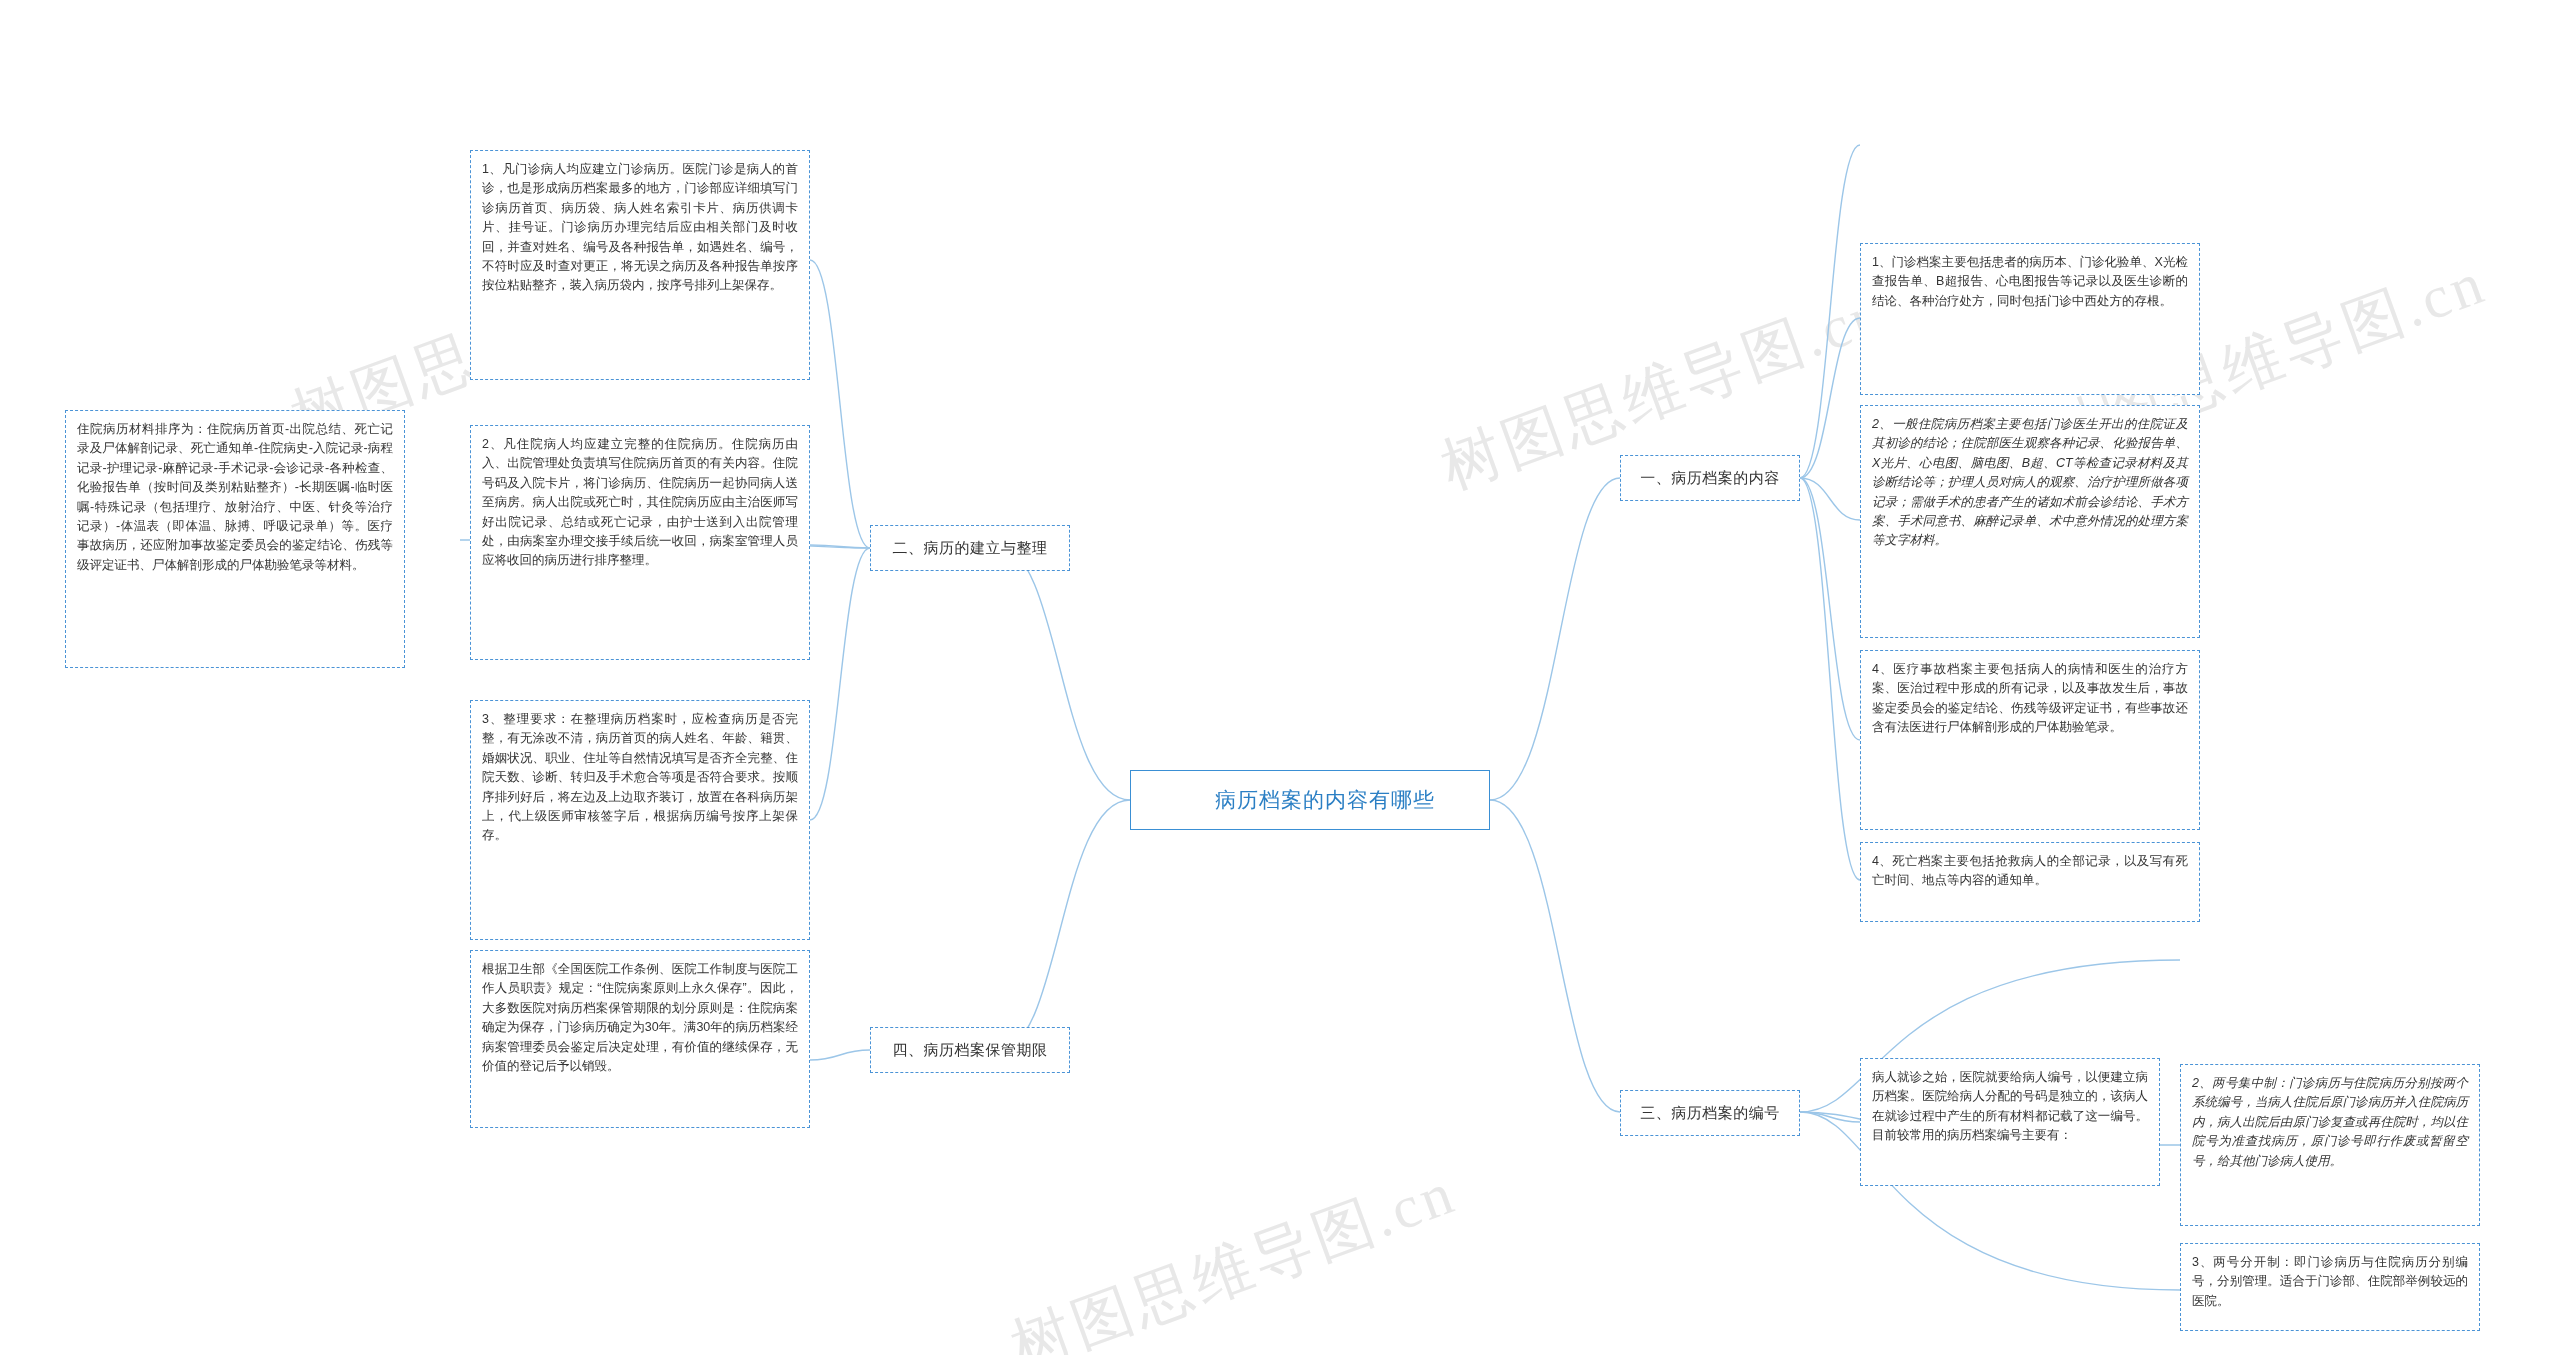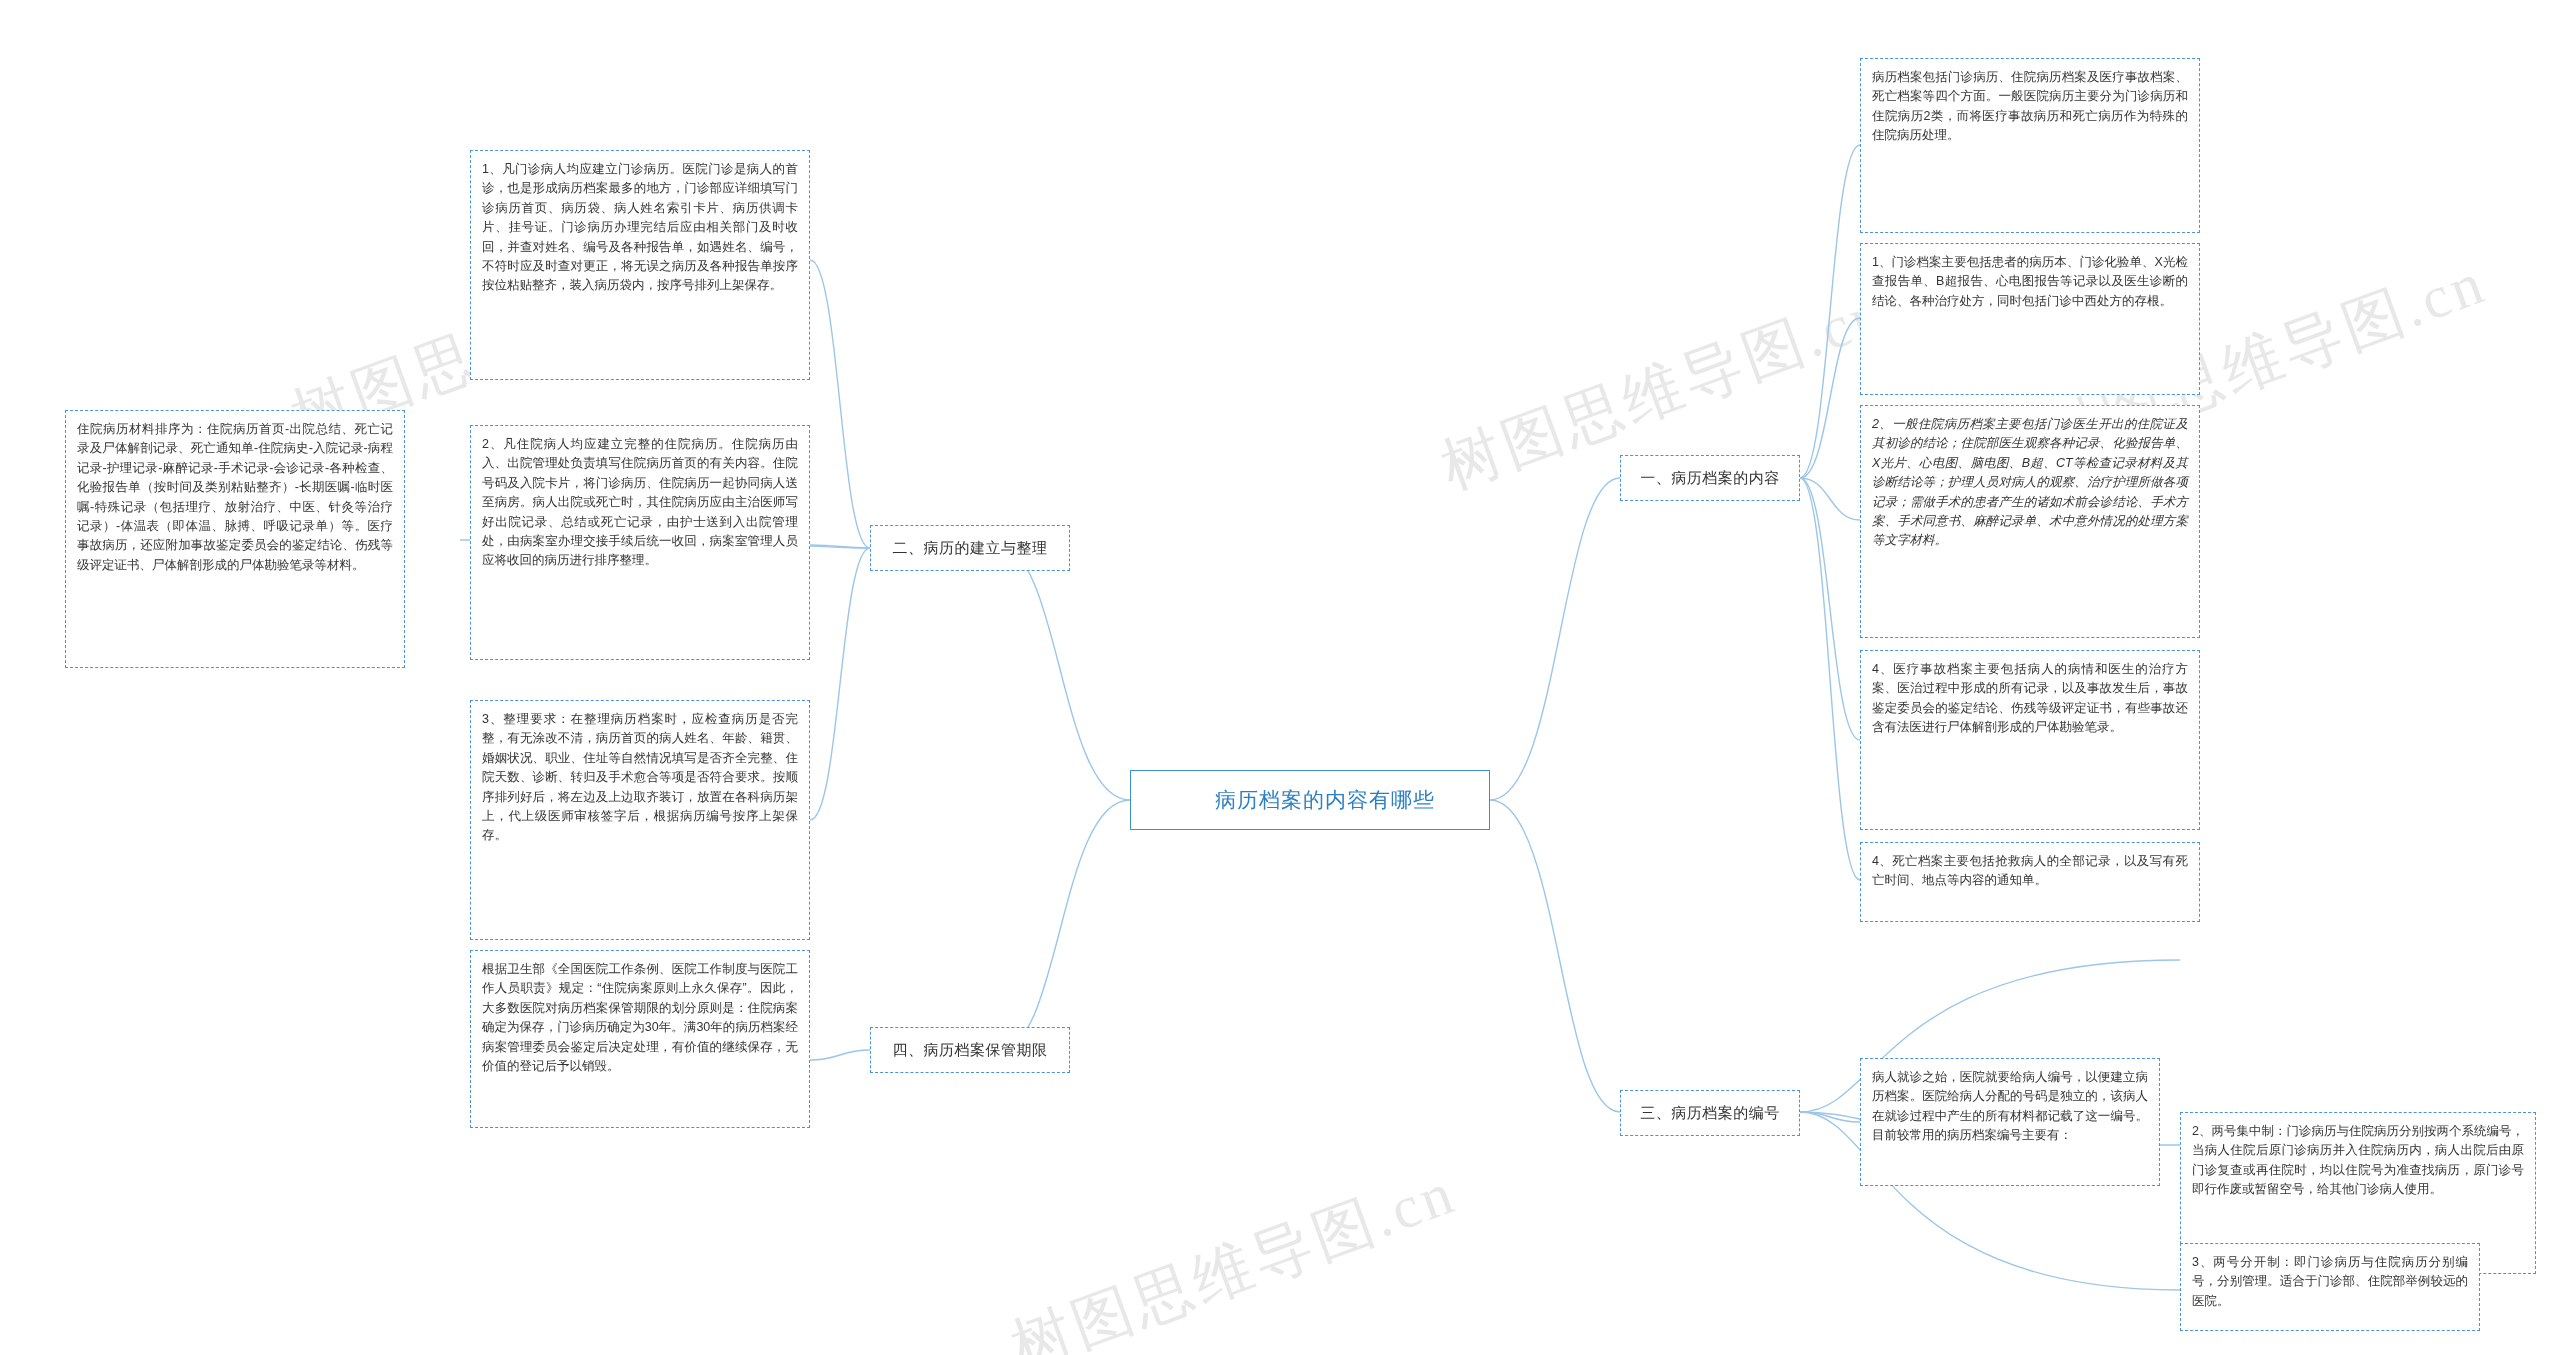--- a/index.html
+++ b/index.html
@@ -115,36 +115,35 @@
       <path d="M870,548 C800,548 800,540 460,540"></path>
 
       <path d="M870,1050 C840,1050 840,1060 810,1060"></path>
     </g>
   </svg>
 
   <div class="node center-node" style="left:1130px; top:770px; width:360px; height:60px;">病历档案的内容有哪些</div>
 
   <div class="node branch-node" style="left:1620px; top:455px; width:180px; height:46px;">一、病历档案的内容</div>
 
-  <div class="node leaf-node" style="left:1860px; top:58px; width:340px; height:175px;">病历档案包括门诊病历、住院病历档案及医疗事故档案、死亡档案等四个方面。一般医院病历主要分为门诊病历和住院病历2类，而将医疗事故病历和死亡病历作为特殊的住院病历处理。</div>
 
   <div class="node leaf-node" style="left:1860px; top:243px; width:340px; height:152px;">1、门诊档案主要包括患者的病历本、门诊化验单、X光检查报告单、B超报告、心电图报告等记录以及医生诊断的结论、各种治疗处方，同时包括门诊中西处方的存根。</div>
 
   <div class="node leaf-node" style="left:1860px; top:405px; width:340px; height:233px;font-style:italic;">2、一般住院病历档案主要包括门诊医生开出的住院证及其初诊的结论；住院部医生观察各种记录、化验报告单、X光片、心电图、脑电图、B超、CT等检查记录材料及其诊断结论等；护理人员对病人的观察、治疗护理所做各项记录；需做手术的患者产生的诸如术前会诊结论、手术方案、手术同意书、麻醉记录单、术中意外情况的处理方案等文字材料。</div>
 
   <div class="node leaf-node" style="left:1860px; top:650px; width:340px; height:180px;">4、医疗事故档案主要包括病人的病情和医生的治疗方案、医治过程中形成的所有记录，以及事故发生后，事故鉴定委员会的鉴定结论、伤残等级评定证书，有些事故还含有法医进行尸体解剖形成的尸体勘验笔录。</div>
 
   <div class="node leaf-node" style="left:1860px; top:842px; width:340px; height:80px;">4、死亡档案主要包括抢救病人的全部记录，以及写有死亡时间、地点等内容的通知单。</div>
 
   <div class="node branch-node" style="left:1620px; top:1090px; width:180px; height:46px;">三、病历档案的编号</div>
 
   <div class="node leaf-node" style="left:1860px; top:1058px; width:300px; height:128px;">病人就诊之始，医院就要给病人编号，以便建立病历档案。医院给病人分配的号码是独立的，该病人在就诊过程中产生的所有材料都记载了这一编号。目前较常用的病历档案编号主要有：</div>
 
 
-  <div class="node leaf-node" style="left:2180px; top:1112px; width:356px; height:162px;">2、两号集中制：门诊病历与住院病历分别按两个系统编号，当病人住院后原门诊病历并入住院病历内，病人出院后由原门诊复查或再住院时，均以住院号为准查找病历，原门诊号即行作废或暂留空号，给其他门诊病人使用。</div>
+  <div class="node leaf-node" style="left:2180px; top:1064px; width:300px; height:162px;font-style:italic;">2、两号集中制：门诊病历与住院病历分别按两个系统编号，当病人住院后原门诊病历并入住院病历内，病人出院后由原门诊复查或再住院时，均以住院号为准查找病历，原门诊号即行作废或暂留空号，给其他门诊病人使用。</div>
 
   <div class="node leaf-node" style="left:2180px; top:1243px; width:300px; height:88px;">3、两号分开制：即门诊病历与住院病历分别编号，分别管理。适合于门诊部、住院部举例较远的医院。</div>
 
   <div class="node branch-node" style="left:870px; top:525px; width:200px; height:46px;text-align:right;">二、病历的建立与整理</div>
 
   <div class="node leaf-node" style="left:470px; top:150px; width:340px; height:230px;">1、凡门诊病人均应建立门诊病历。医院门诊是病人的首诊，也是形成病历档案最多的地方，门诊部应详细填写门诊病历首页、病历袋、病人姓名索引卡片、病历供调卡片、挂号证。门诊病历办理完结后应由相关部门及时收回，并查对姓名、编号及各种报告单，如遇姓名、编号，不符时应及时查对更正，将无误之病历及各种报告单按序按位粘贴整齐，装入病历袋内，按序号排列上架保存。</div>
 
   <div class="node leaf-node" style="left:470px; top:425px; width:340px; height:235px;">2、凡住院病人均应建立完整的住院病历。住院病历由入、出院管理处负责填写住院病历首页的有关内容。住院号码及入院卡片，将门诊病历、住院病历一起协同病人送至病房。病人出院或死亡时，其住院病历应由主治医师写好出院记录、总结或死亡记录，由护士送到入出院管理处，由病案室办理交接手续后统一收回，病案室管理人员应将收回的病历进行排序整理。</div>
 
   <div class="node leaf-node" style="left:470px; top:700px; width:340px; height:240px;">3、整理要求：在整理病历档案时，应检查病历是否完整，有无涂改不清，病历首页的病人姓名、年龄、籍贯、婚姻状况、职业、住址等自然情况填写是否齐全完整、住院天数、诊断、转归及手术愈合等项是否符合要求。按顺序排列好后，将左边及上边取齐装订，放置在各科病历架上，代上级医师审核签字后，根据病历编号按序上架保存。</div>

